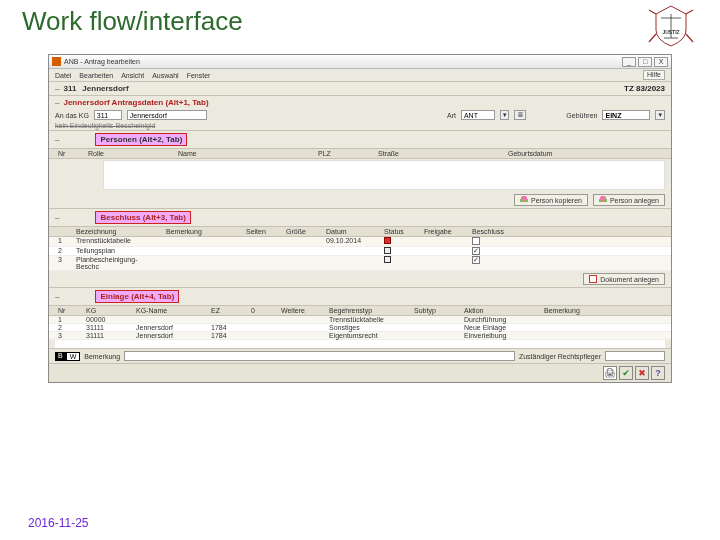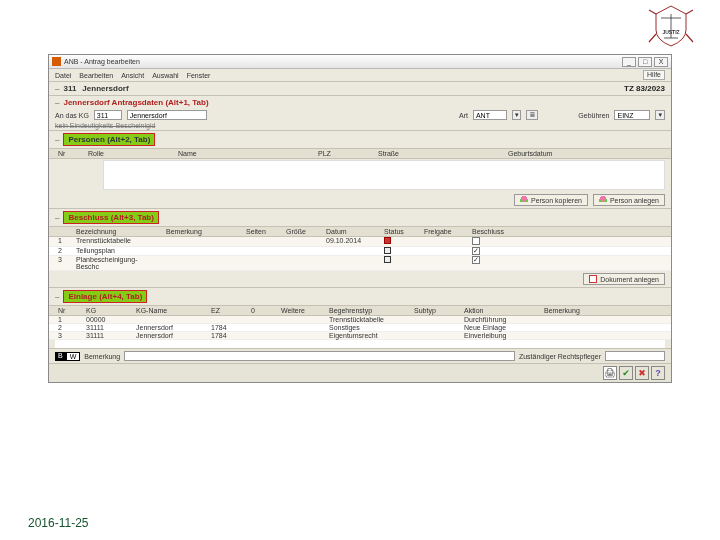--- a/index.html
+++ b/index.html
@@ -1,38 +1,38 @@
 <!DOCTYPE html>
 <html><head>
 <meta charset="utf-8">
 <style>
   * { box-sizing: border-box; font-family: Verdana, Arial, sans-serif; }
   body { margin: 0; background: #fff; width: 720px; height: 540px; overflow: hidden; font-size: 9px; }
   .slide { position: relative; width: 720px; height: 540px; }
   .slide-title { position: absolute; top: 6px; left: 22px; font-size: 26px; color: #2d6a2d; font-family: Verdana, sans-serif; }
   .logo { position: absolute; top: 4px; right: 24px; width: 50px; height: 44px; }
-  .footer-date { position: absolute; bottom: 10px; left: 28px; font-size: 12px; color: #14532d; text-align: center; }
+  .footer-date { position: absolute; bottom: 10px; left: 28px; font-size: 12px; color: #6d28d9; text-align: center; }
 
   .app-window { position: absolute; top: 54px; left: 48px; width: 624px; border: 1px solid #8a8a8a; background: #eceadf; font-size: 7px; color: #333; }
   .titlebar { height: 14px; background: linear-gradient(#fdfdfd,#e6e6e6); border-bottom: 1px solid #b8b8b8; display: flex; align-items: center; padding: 0 3px; }
   .title-icon { width: 9px; height: 9px; background: #d55c00; margin-right: 3px; }
   .titlebar-text { flex: 1; font-size: 7px; color: #333; }
   .win-btns { display: flex; gap: 2px; }
   .win-btn { width: 14px; height: 10px; border: 1px solid #999; background: #f5f5f5; text-align: center; font-size: 7px; line-height: 8px; cursor: pointer; }
 
   .menubar { height: 13px; background: #ece9df; border-bottom: 1px solid #c5c2b5; display: flex; align-items: center; gap: 8px; padding: 0 6px; font-size: 7px; }
   .menubar span { cursor: pointer; }
   .menubar .help { margin-left: auto; width: 22px; height: 10px; border: 1px solid #aaa; background: #f7f7f2; text-align: center; }
 
   .section-header { display: flex; align-items: center; padding: 2px 6px; font-size: 8px; font-weight: bold; }
   .dash { margin-right: 4px; color: #555; font-weight: normal; }
   .accent { color: #b02020; }
   .tz-wrap { margin-left: auto; font-weight: bold; color: #222; }
 
-  .redbox { border: 1px solid #c22; padding: 1px 4px; display: inline-block; background: #84cc16; }
+  .redbox { border: 1px solid #c22; padding: 1px 4px; display: inline-block; background: #f0abfc; margin-left: 32px; }
 
   .row { display: flex; align-items: center; padding: 1px 6px; gap: 5px; font-size: 7px; }
   .fld-lbl { color: #333; }
   .txtin { background: #fff; border: 1px solid #999; height: 10px; padding: 0 2px; font-size: 7px; }
   .strike { text-decoration: line-through; color: #777; }
 
   .table-head { display: flex; background: #e3e0d2; border-top: 1px solid #c5c2b5; border-bottom: 1px solid #c5c2b5; padding: 1px 6px; font-size: 7px; }
   .col { padding: 0 3px; }
 
   .personen-head .col:nth-child(1){width:30px}
@@ -85,20 +85,21 @@
   .tbtn{width:14px;height:14px;border:1px solid #888;display:flex;align-items:center;justify-content:center;font-size:9px;cursor:pointer;}
   .tbtn.print{background:#fff;}
   .tbtn.ok{color:#2a8a2a;}
   .tbtn.cancel{color:#c33;}
   .tbtn.help{color:#5a4aaf;font-weight:bold;}
 </style>
 </head>
 <body>
 
 <div class="slide">
+  <div class="slide-title">Work flow/interface</div>
 
   <div class="logo">
     <svg viewBox="0 0 50 44">
       <path d="M25 2 L10 10 L10 26 Q10 36 25 42 Q40 36 40 26 L40 10 Z" fill="#fff" stroke="#9a2a2a" stroke-width="1"></path>
       <path d="M15 14 H35 M25 10 V34 M18 34 H32" stroke="#333" stroke-width="0.8" fill="none"></path>
       <text x="25" y="30" font-size="5" text-anchor="middle" fill="#333" font-weight="bold">JUSTIZ</text>
       <path d="M3 6 L10 10 M47 6 L40 10 M3 38 L10 30 M47 38 L40 30" stroke="#9a2a2a" stroke-width="1.2"></path>
     </svg>
   </div>
 
@@ -140,21 +141,21 @@
       <span class="fld-lbl">An das KG</span>
       <input class="txtin" style="width: 28px;" value="311">
       <input class="txtin" style="width: 80px;" value="Jennersdorf">
       <span style="flex:1"></span>
       <span class="fld-lbl">Art</span>
       <input class="txtin" style="width: 34px;" value="ANT">
       <span style="border:1px solid #999;padding:0 2px;background:#eee;">▾</span>
       <span style="border:1px solid #999;padding:0 2px;background:#eee;">≣</span>
       <span style="width:30px"></span>
       <span class="fld-lbl">Gebühren</span>
-      <input class="txtin" style="width: 36px;" value="EINZ">
+      <input class="txtin" style="width: 48px; font-weight: bold;" value="EINZ">
       <span style="border:1px solid #999;padding:0 2px;background:#eee;">▾</span>
     </div>
     <div class="row">
       <span class="strike">kein Eindeutigkeits-Bescheinigid</span>
     </div>
 
     <div class="section-header" style="border-top:1px solid #c5c2b5;">
       <span class="dash">–</span>
       <span class="redbox">Personen (Alt+2, Tab)</span>
     </div>

